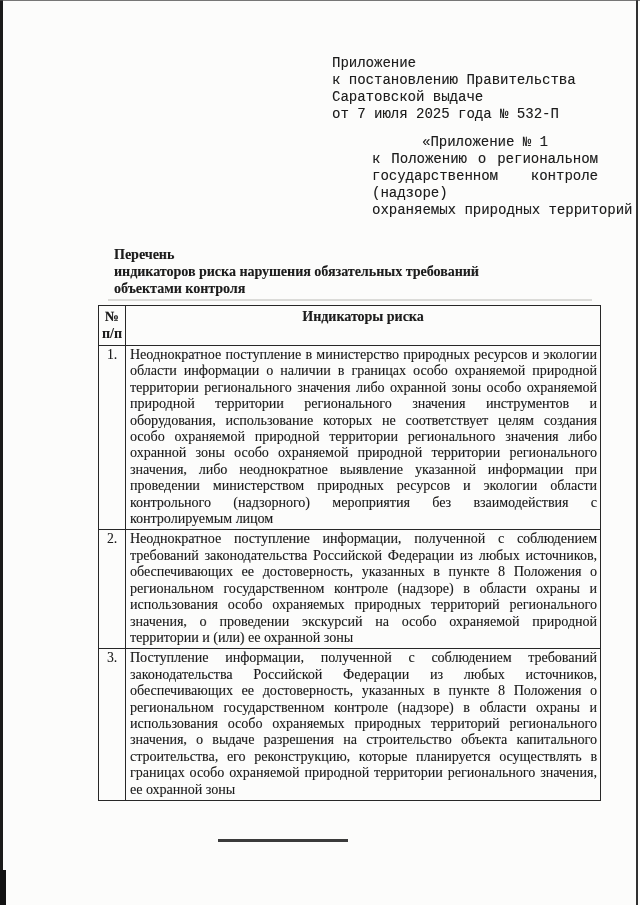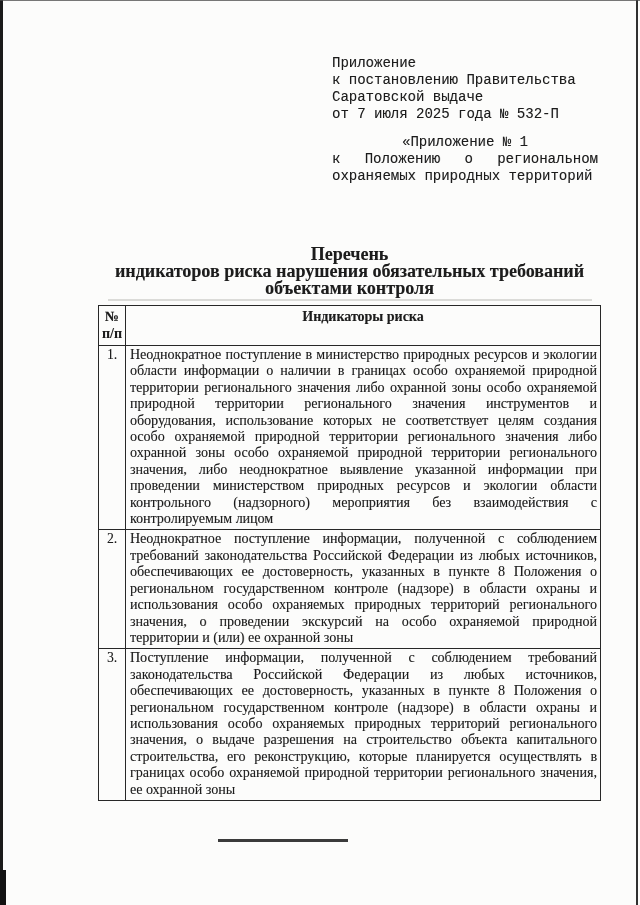--- a/index.html
+++ b/index.html
@@ -15,27 +15,27 @@
   .edge-left{position:absolute;left:0;top:0;width:3px;height:905px;background:#1a1a1a;}
   .edge-left-blob{position:absolute;left:0;top:870px;width:6px;height:35px;background:#121212;}
   .edge-right{position:absolute;left:636px;top:0;width:2px;height:905px;background:#303030;}
   .edge-top{position:absolute;left:0;top:0;width:640px;height:1px;background:#4a4a4a;opacity:.75;}
   .artifact-dash{position:absolute;left:218px;top:839px;width:130px;height:3px;background:#3b3b3b;}
   .artifact-ghostline{position:absolute;left:108px;top:299px;width:484px;height:2px;background:#c9c9c4;opacity:.65;}
 
   
   .hdr{position:absolute;left:332px;top:55px;width:266px;font-size:14px;line-height:17px;font-family:Liberation Mono, monospace;}
   .hdr .line{white-space:nowrap;}
-  .hdr .sub{margin-top:11px;}
+  .hdr .sub{margin-top:11px;margin-left:40px;}
   .hdr .centered{text-align:center;}
   .hdr .just{text-align:justify;text-align-last:justify;}
 
   
-  .title{position:absolute;left:98px;top:246px;width:503px;text-align:center;
-         font-weight:bold;font-size:18px;line-height:17px;}
+  .title{position:absolute;left:114px;top:246px;width:503px;text-align:left;
+         font-weight:bold;font-size:14px;line-height:17px;}
 
   
   .tbl{position:absolute;left:98px;top:305px;width:503px;border-collapse:collapse;table-layout:fixed;}
   .tbl th,.tbl td{border:1px solid #272727;vertical-align:top;}
   .tbl .col-num{width:27px;}
   .tbl th{font-weight:bold;font-size:14px;line-height:17px;padding:2px 1px 3px;text-align:center;height:40px;box-sizing:border-box;}
   .tbl td.num{text-align:center;font-size:13.6px;line-height:16.4px;padding-top:1px;}
   .tbl td.txt{font-size:14px;line-height:16.4px;text-align:justify;padding:1px 3px 2px 4px;}
 </style>
 </head>
@@ -49,20 +49,21 @@
 <div class="artifact-dash"></div>
 
 <div class="hdr ink">
   <div class="line">Приложение</div>
   <div class="line">к постановлению Правительства</div>
   <div class="line">Саратовской выдаче</div>
   <div class="line">от 7 июля 2025 года № 532-П</div>
   <div class="sub">
     <div class="centered">«Приложение № 1</div>
     <div class="just">к Положению о региональном</div>
+    <div class="just">государственном контроле (надзоре)</div>
     <div class="line">охраняемых природных территорий</div>
   </div>
 </div>
 
 <div class="title ink">
   <div>Перечень</div>
   <div>индикаторов риска нарушения обязательных требований</div>
   <div>объектами контроля</div>
 </div>
 

